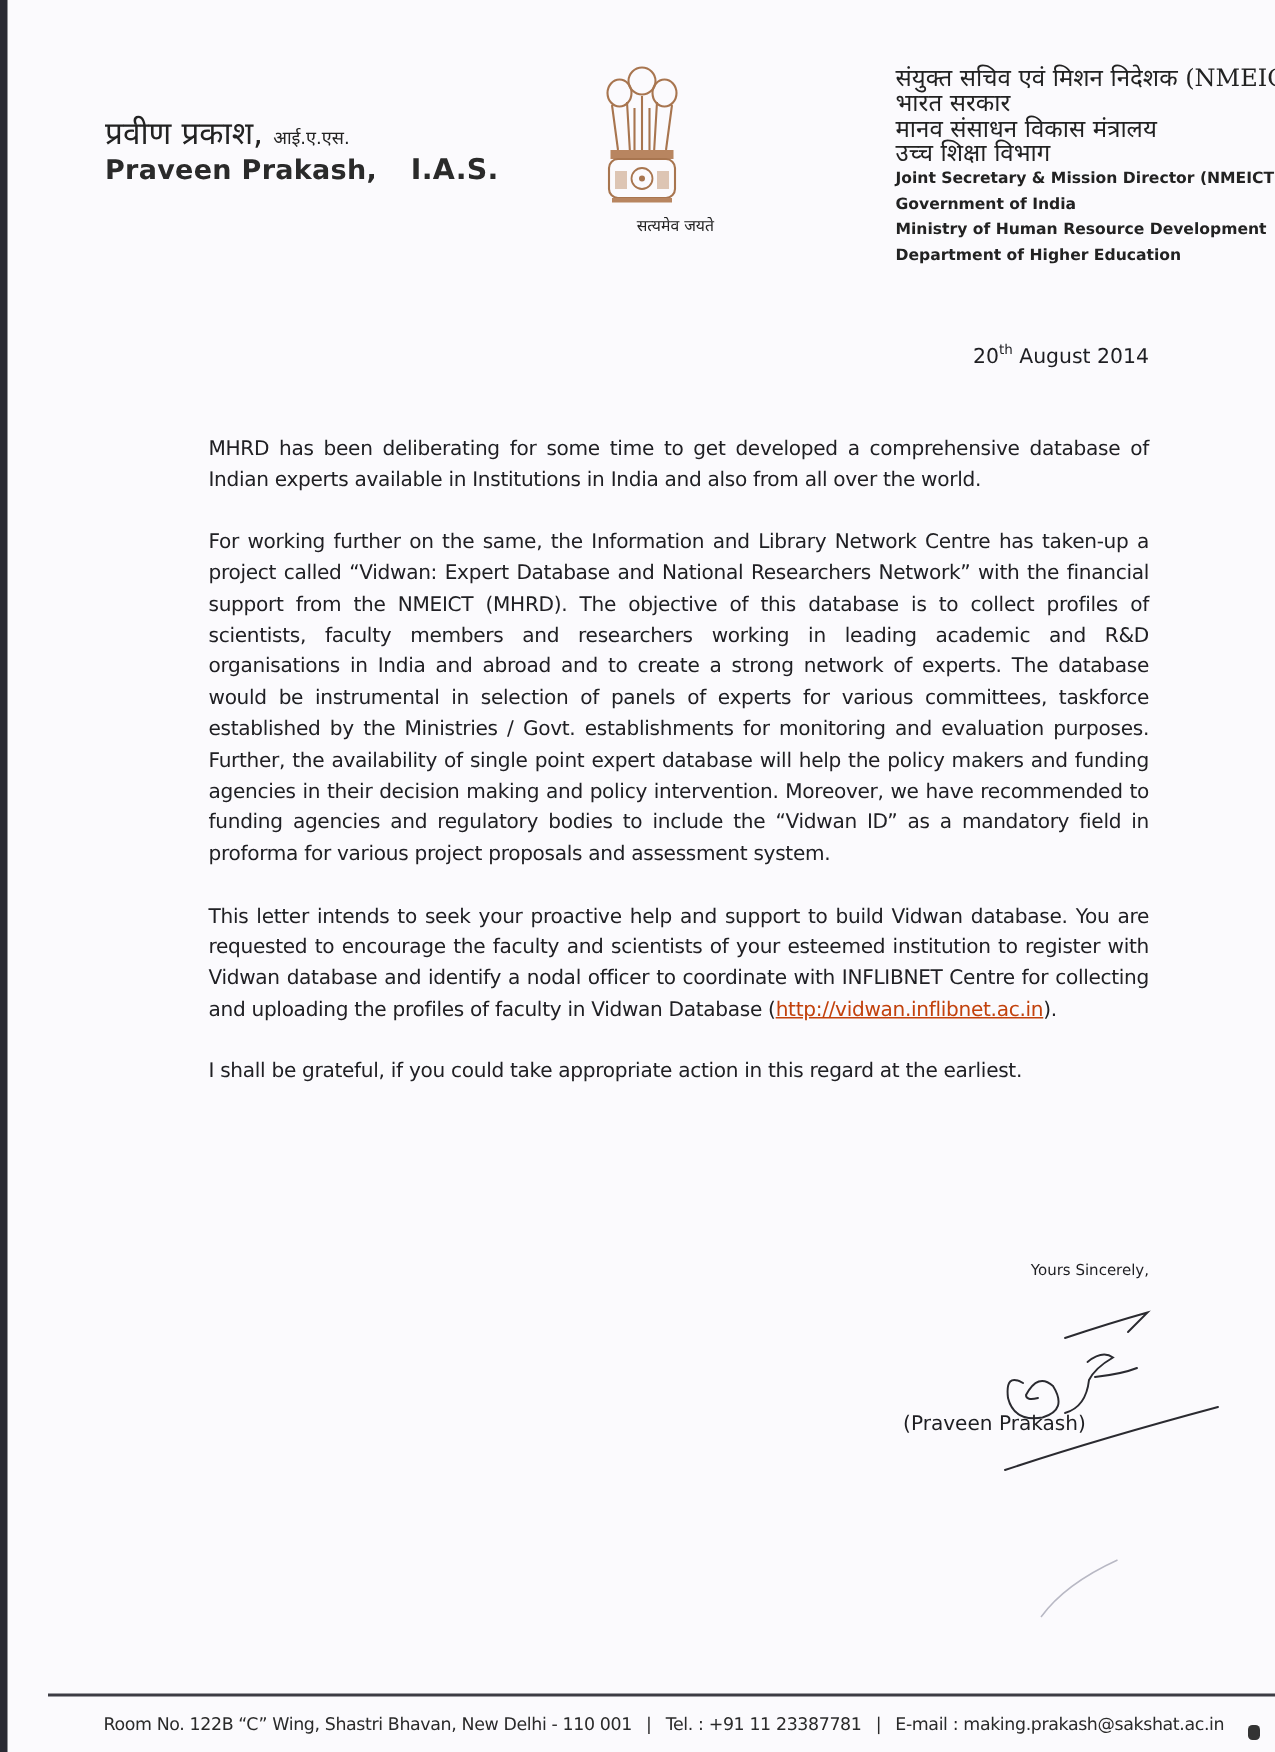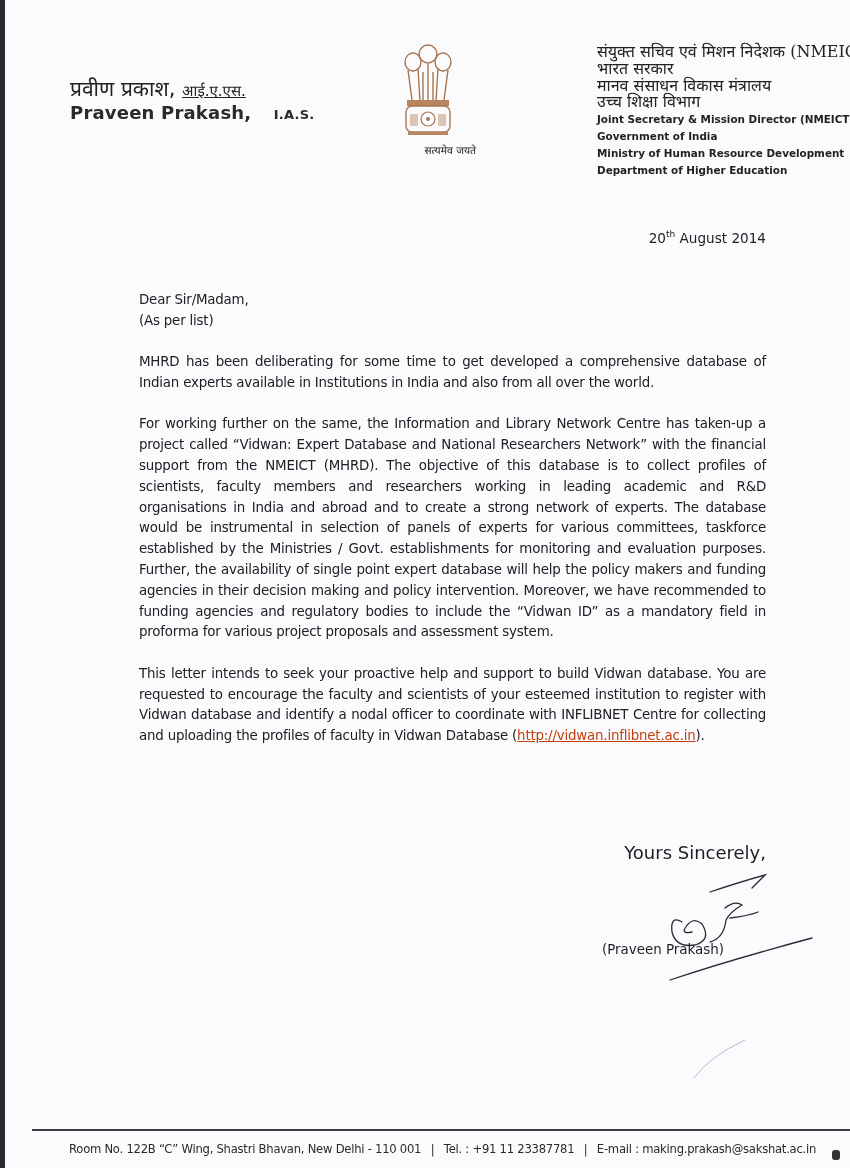--- a/index.html
+++ b/index.html
@@ -6,44 +6,44 @@
   body {
     width: 850px; height: 1168px; position: relative; overflow: hidden;
     background: #fbfafd;
     font-family: "Liberation Sans", "DejaVu Sans", sans-serif;
     color: #1e1e22;
   }
   .scan-edge { position: absolute; left: 0; top: 0; width: 5px; height: 1168px; background: #2a2a33; }
   .abs { position: absolute; }
 
   .hi-name { left: 70px; top: 74px; font-family: "DejaVu Sans", sans-serif; font-size: 21px; color: #222; white-space: nowrap; }
-  .hi-name .ias-hi { font-size: 15px; font-weight: normal; text-decoration: underline; }
+  .hi-name .ias-hi { font-size: 12px; font-weight: normal; }
   .en-name { left: 70px; top: 102px; font-size: 18px; font-weight: bold; color: #2a2a2a; letter-spacing: 0.2px; white-space: nowrap; font-family: "DejaVu Sans", sans-serif; }
-  .en-name .ias { font-size: 13px; padding-left: 16px; }
+  .en-name .ias { font-size: 19px; padding-left: 16px; }
 
   .emblem { left: 398px; top: 40px; width: 60px; height: 100px; }
   .motto { left: 380px; top: 143px; width: 96px; text-align: right; font-family: "DejaVu Sans", sans-serif; font-size: 10.5px; color: #222; }
 
   .dept { left: 597px; top: 44px; font-size: 11px; line-height: 16.8px; color: #222; white-space: nowrap; }
   .dept .hi { font-family: "DejaVu Serif", serif; font-size: 16px; }
   .dept .en { font-family: "DejaVu Sans", sans-serif; font-size: 10.4px; font-weight: bold; }
 
   .date { left: 620px; top: 229px; width: 146px; text-align: right; font-size: 15px; white-space: nowrap; font-family: "DejaVu Sans", sans-serif; font-size: 13.6px; }
   .date sup { font-size: 9px; vertical-align: 6px; margin-top: 20px; }
 
   .body-text {
     left: 139px; top: 290px; width: 627px;
     font-family: "DejaVu Sans", sans-serif; font-size: 13.4px; line-height: 20.8px; color: #202024;
     letter-spacing: -0.2px;
   }
   .body-text p { margin: 0 0 20.6px 0; text-align: justify; }
   .body-text p.salutation { margin-bottom: 20.6px; text-align: left; }
   .body-text a { color: #c2410c; text-decoration: underline; }
 
-  .closing { left: 560px; top: 842px; width: 206px; text-align: right; font-family: "DejaVu Sans", sans-serif; font-size: 18px; }
+  .closing { left: 560px; top: 842px; width: 206px; text-align: right; font-family: "DejaVu Sans", sans-serif; font-size: 10px; }
   .sig-name { left: 560px; top: 942px; width: 206px; text-align: center; font-family: "DejaVu Sans", sans-serif; font-size: 13.4px; }
   .signature { left: 640px; top: 860px; width: 180px; height: 130px; }
   .stray-mark { left: 690px; top: 1020px; width: 80px; height: 60px; }
 
   .footer-rule { left: 32px; top: 1129px; width: 818px; height: 2px; background: #3c3c44; }
   .footer { left: 69px; top: 1142px; font-family: "DejaVu Sans", sans-serif; font-size: 11.6px; color: #2a2a2a; white-space: nowrap; letter-spacing: -0.25px; }
   .footer .sep { padding: 0 6px; }
   .corner-dot { left: 832px; top: 1150px; width: 8px; height: 10px; background: #333; border-radius: 3px; }
 </style>
 </head>
@@ -88,28 +88,25 @@
   <div class="en">Ministry of Human Resource Development</div>
   <div class="en">Department of Higher Education</div>
 </div>
 
 <div class="abs date">
   <span>20</span><sup>th</sup>
   <span>August 2014</span>
 </div>
 
 <div class="abs body-text">
-  <p class="salutation">
-    <span>Dear Sir/Madam,</span><br>
-    <span>(As per list)</span>
-  </p>
   <p>MHRD has been deliberating for some time to get developed a comprehensive database of Indian experts available in Institutions in India and also from all over the world.</p>
   <p>For working further on the same, the Information and Library Network Centre has taken-up a project called “Vidwan: Expert Database and National Researchers Network” with the financial support from the NMEICT (MHRD). The objective of this database is to collect profiles of scientists, faculty members and researchers working in leading academic and R&amp;D organisations in India and abroad and to create a strong network of experts. The database would be instrumental in selection of panels of experts for various committees, taskforce established by the Ministries / Govt. establishments for monitoring and evaluation purposes. Further, the availability of single point expert database will help the policy makers and funding agencies in their decision making and policy intervention. Moreover, we have recommended to funding agencies and regulatory bodies to include the “Vidwan ID” as a mandatory field in proforma for various project proposals and assessment system.</p>
   <p><span>This letter intends to seek your proactive help and support to build Vidwan database. You are requested to encourage the faculty and scientists of your esteemed institution to register with Vidwan database and identify a nodal officer to coordinate with INFLIBNET Centre for collecting and uploading the profiles of faculty in Vidwan Database</span>
     <span>(</span><a>http://vidwan.inflibnet.ac.in</a><span>).</span></p>
+  <p>I shall be grateful, if you could take appropriate action in this regard at the earliest.</p>
 </div>
 
 <div class="abs closing">Yours Sincerely,</div>
 <svg class="abs signature" viewBox="0 0 180 130">
   <g fill="none" stroke="#2a2a30" stroke-width="1.3" stroke-linecap="round">
     <path d="M70 32 Q100 22 125 15 Q118 22 112 28"></path>
     <path d="M42 62 Q30 55 32 72 Q36 88 55 85 Q72 80 62 64 Q52 55 44 70 Q44 74 52 72"></path>
     <path d="M85 48 Q95 40 102 45 Q90 52 86 60 Q84 78 70 82"></path>
     <path d="M90 58 Q108 56 118 52"></path>
     <path d="M30 120 Q90 100 172 78"></path>

